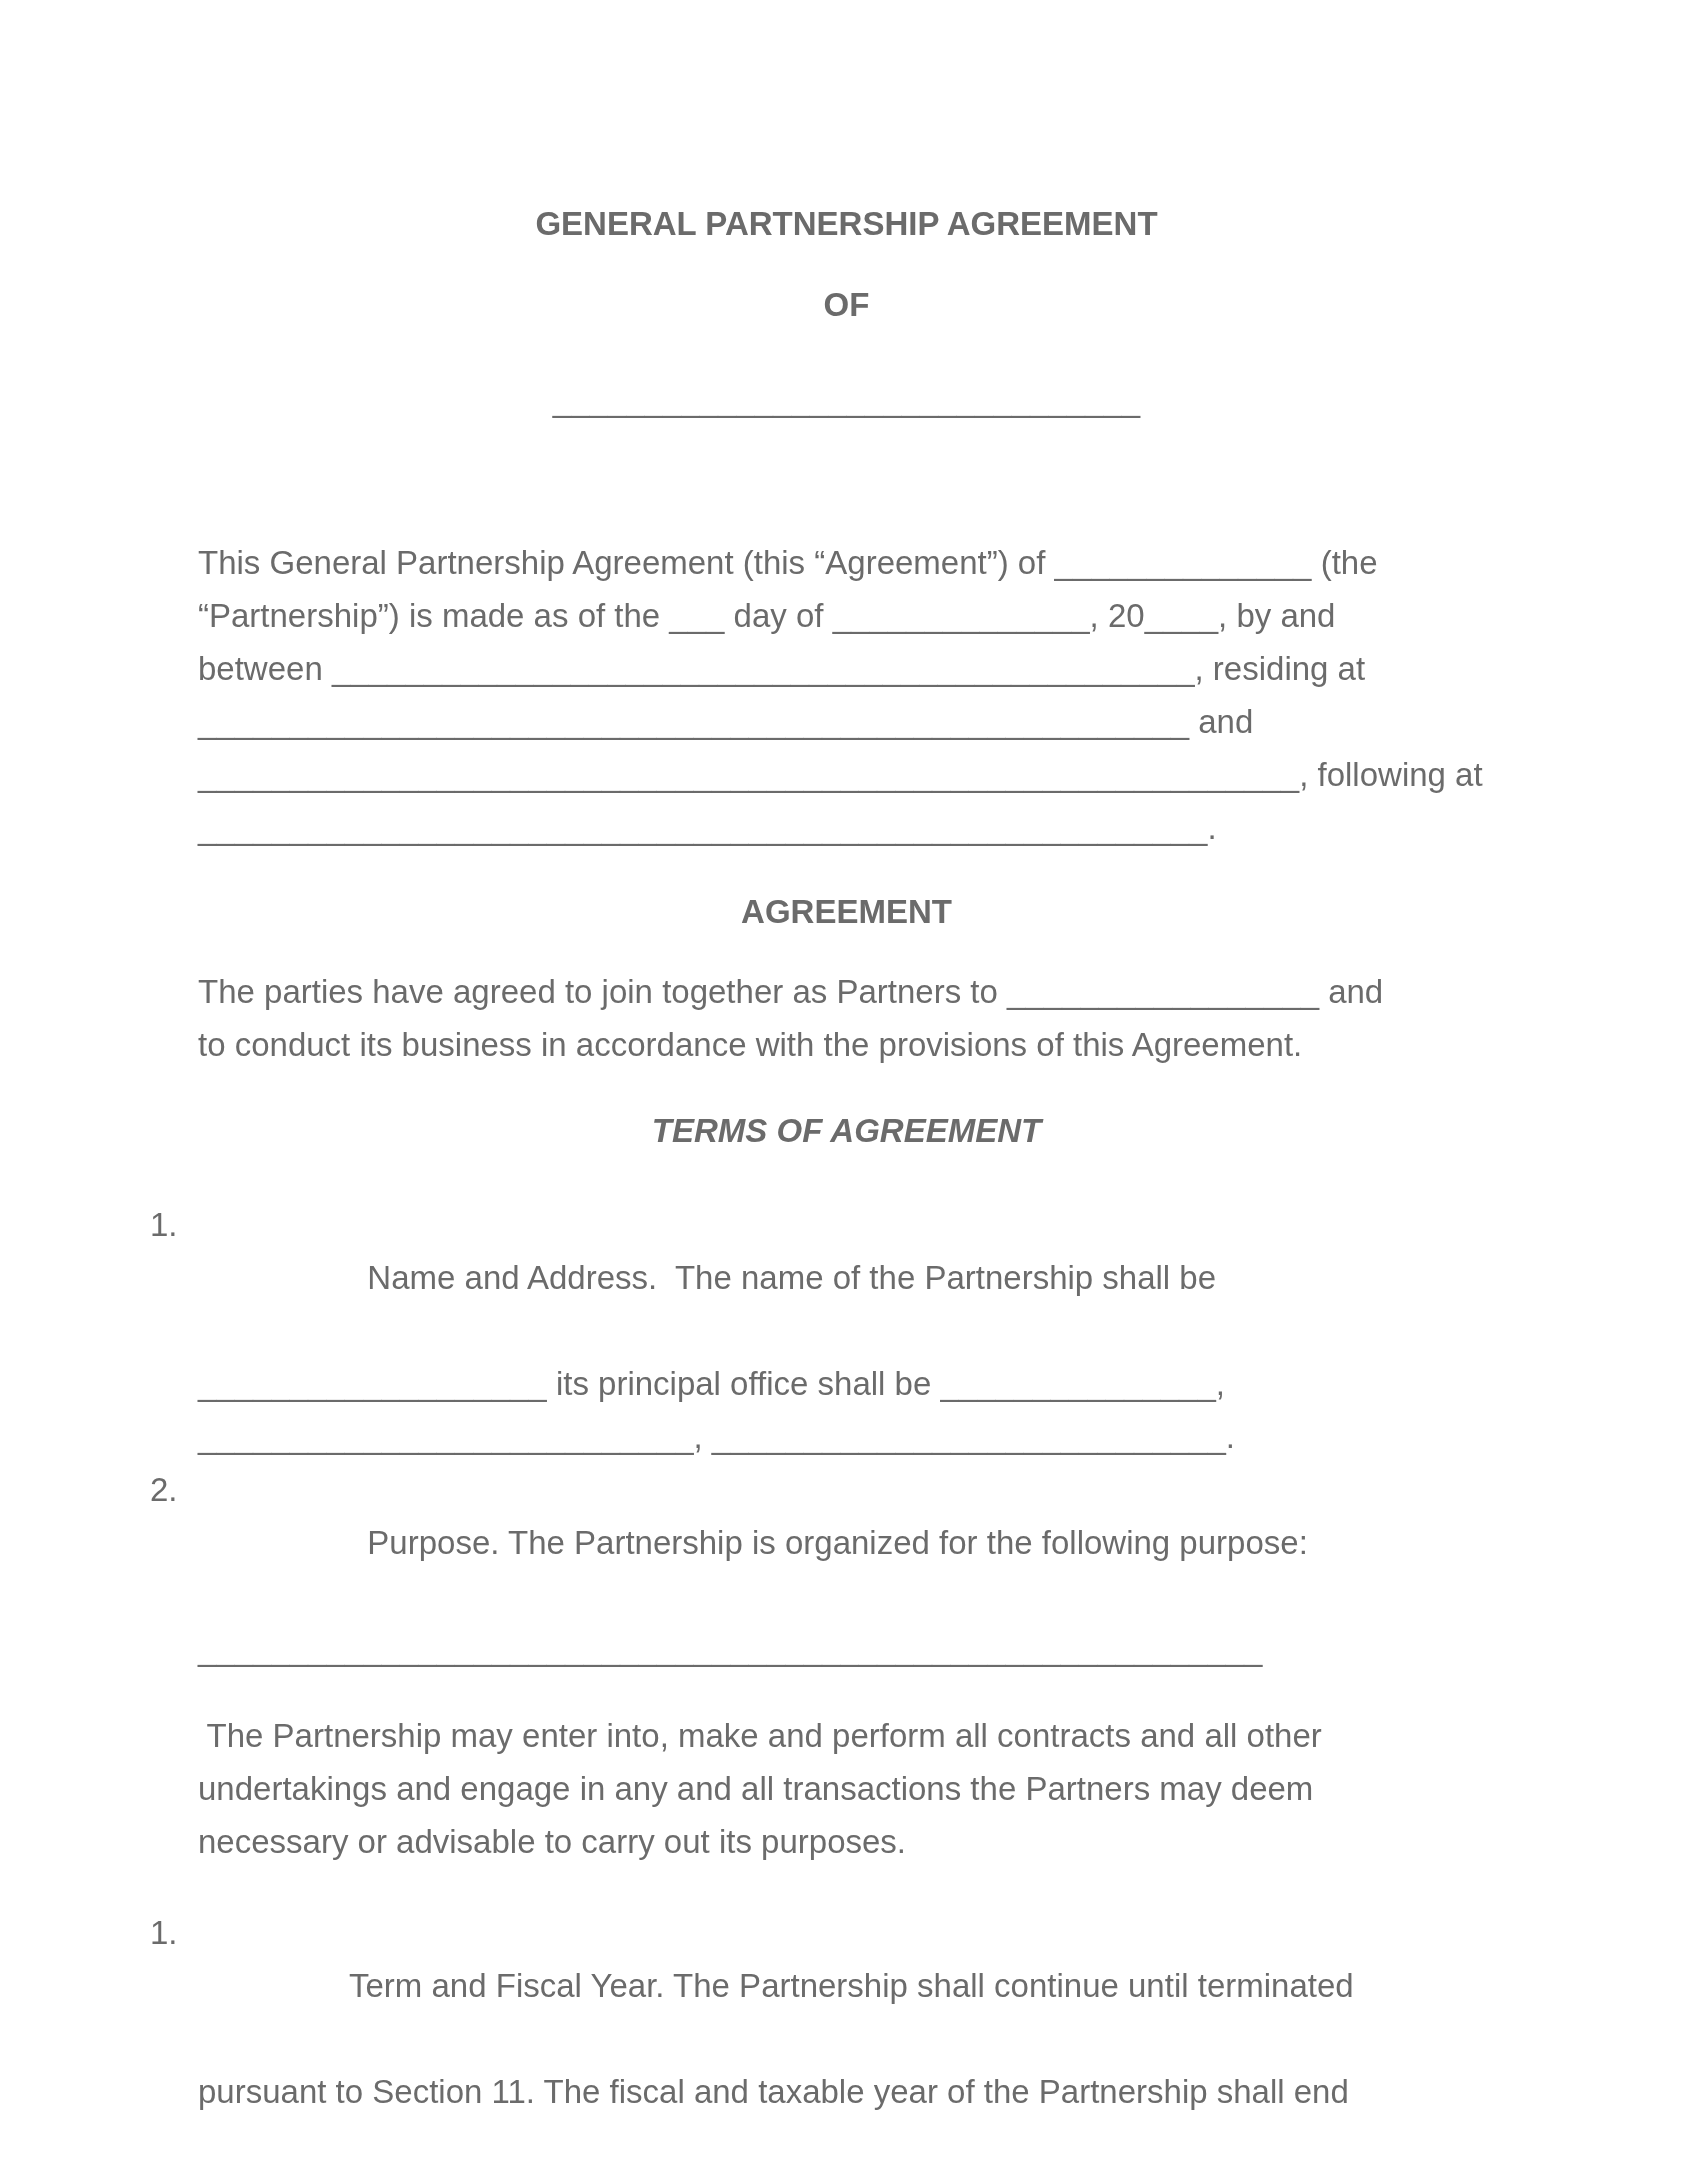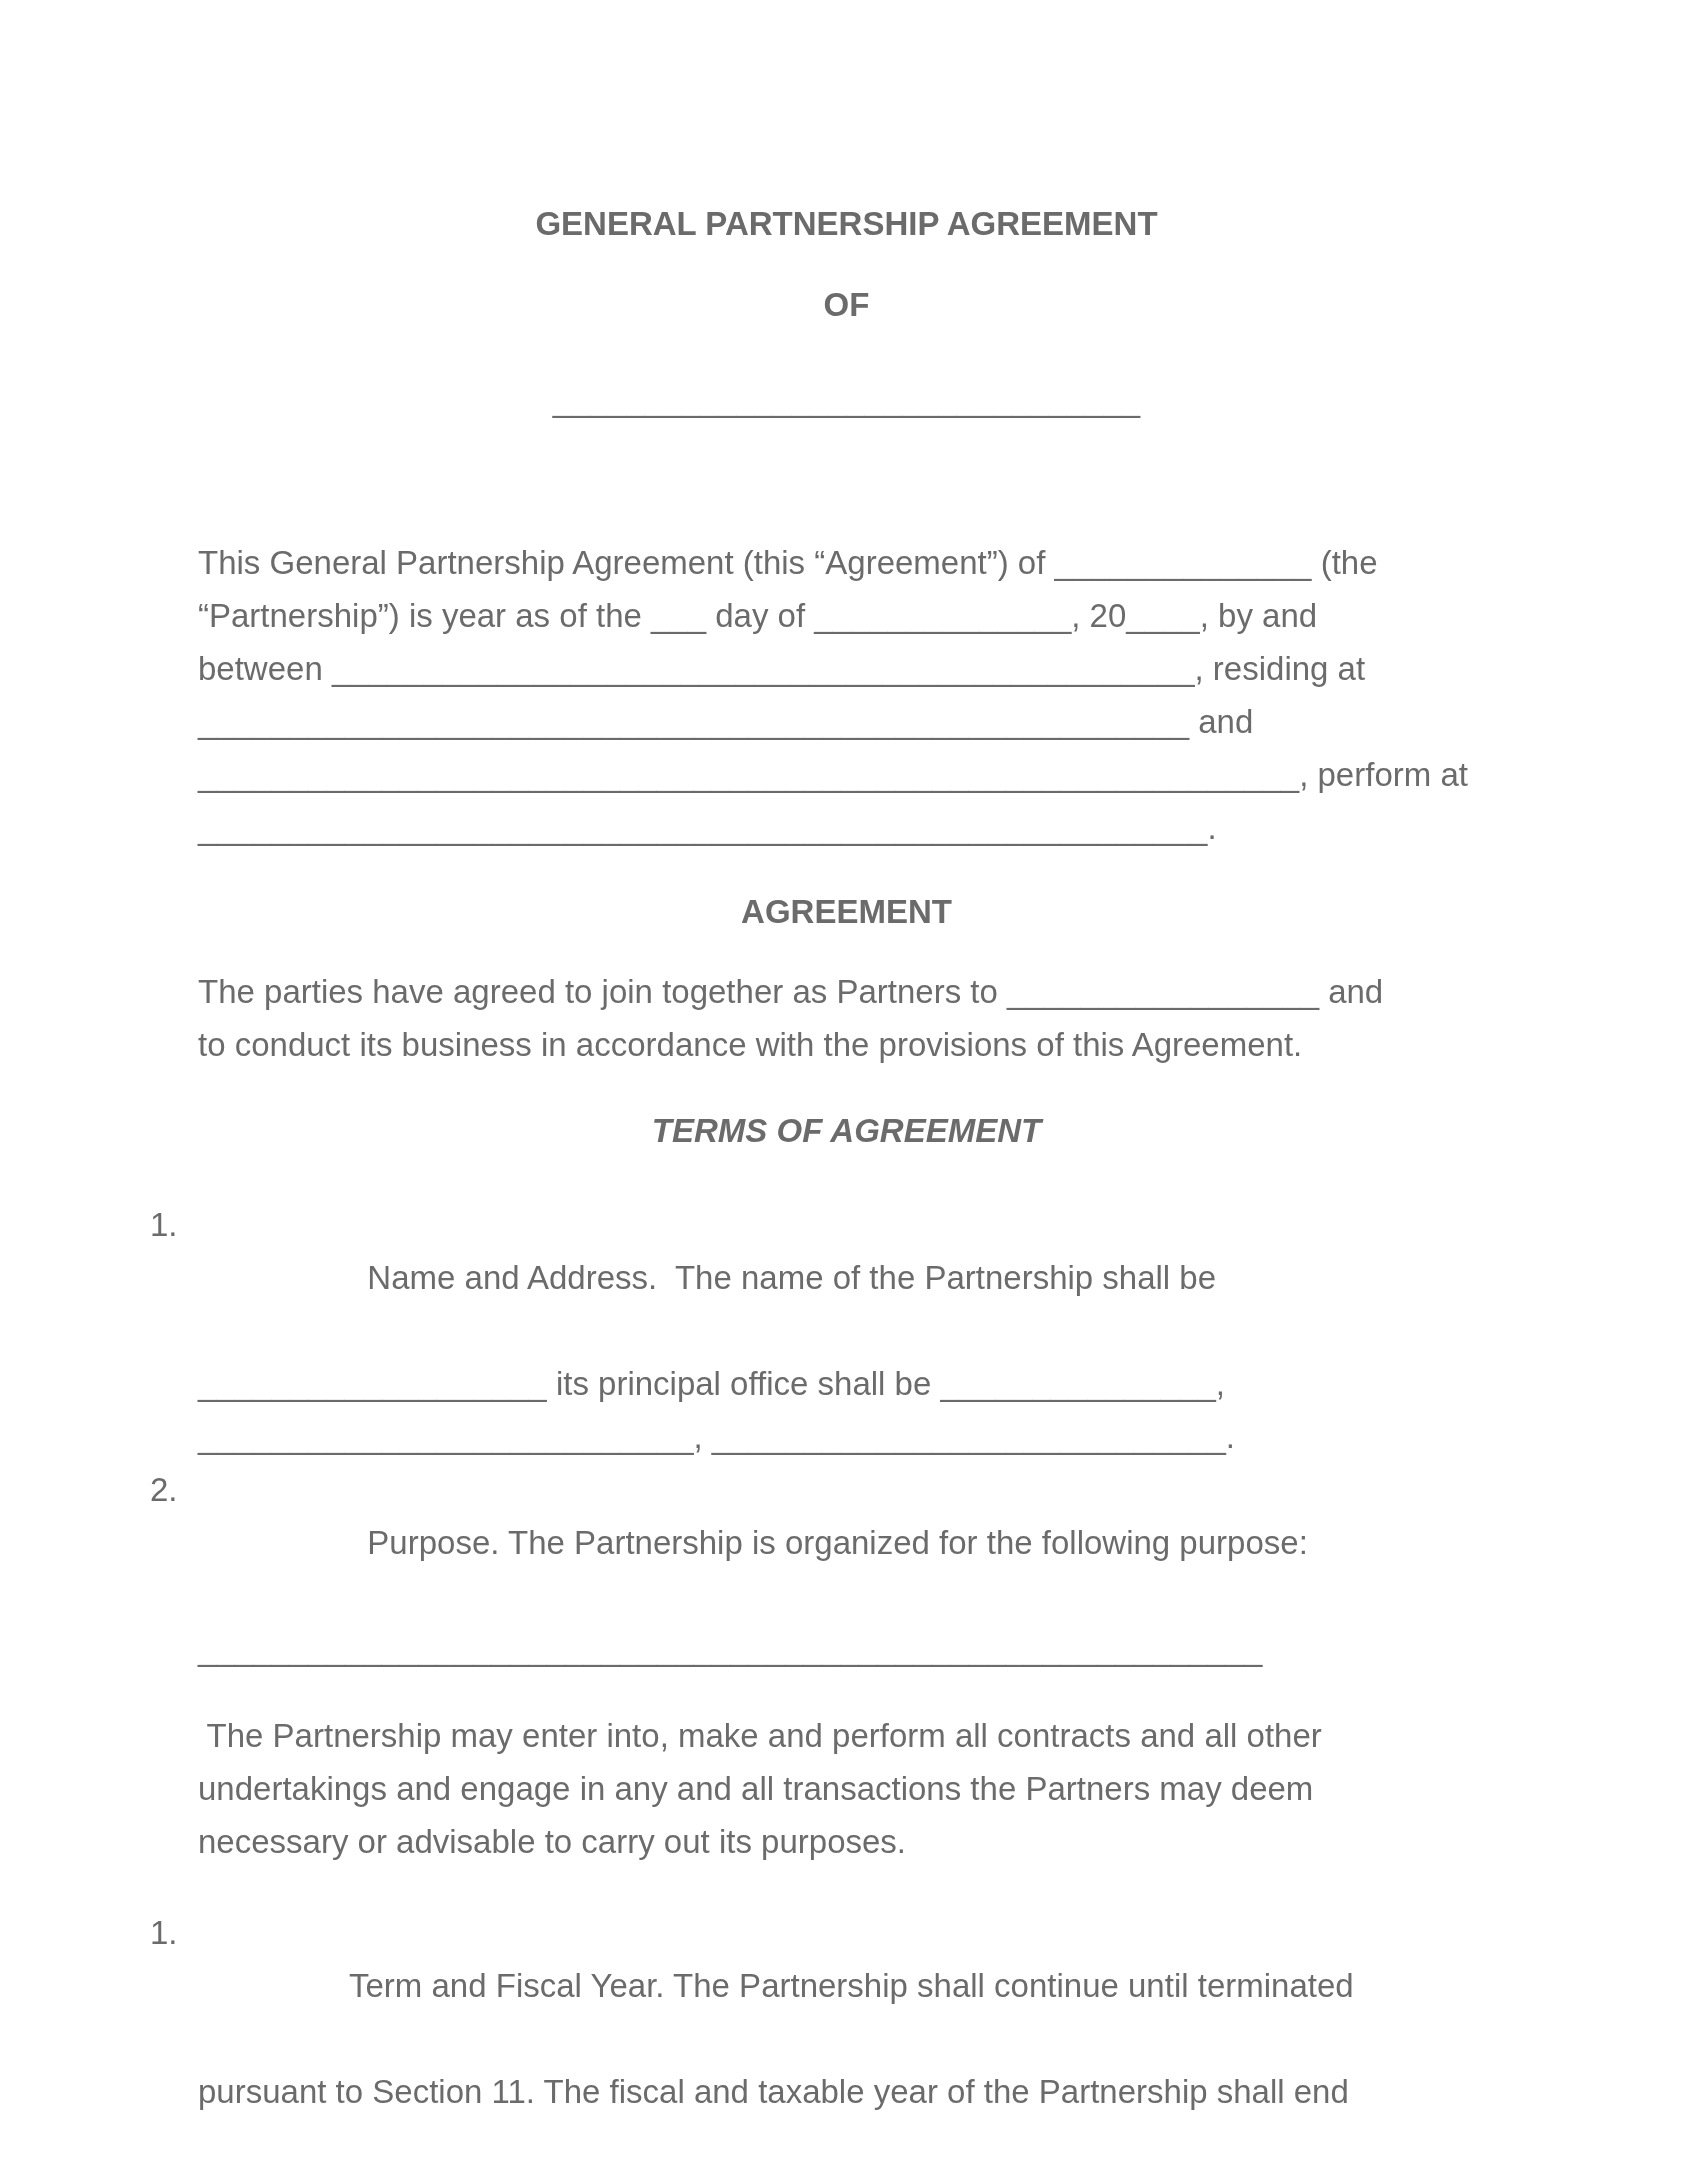--- a/index.html
+++ b/index.html
@@ -44,24 +44,24 @@
 <div class="page">
 
   <div class="heading doc-title">GENERAL PARTNERSHIP AGREEMENT</div>
 
   <div class="heading doc-of">OF</div>
 
   <div class="name-blank">________________________________</div>
 
   <div class="intro-block">
       <div class="line">This General Partnership Agreement (this “Agreement”) of ______________ (the</div>
-      <div class="line">“Partnership”) is year as of the ___ day of ______________, 20____, by and</div>
+      <div class="line">“Partnership”) is made as of the ___ day of ______________, 20____, by and</div>
       <div class="line">between _______________________________________________, residing at</div>
       <div class="line">______________________________________________________ and</div>
-      <div class="line">____________________________________________________________, perform at</div>
+      <div class="line">____________________________________________________________, following at</div>
       <div class="line">_______________________________________________________.</div>
     </div>
 
   <div class="heading recitals-heading">AGREEMENT</div>
 
   <div class="recitals-para">
       <div class="line">The parties have agreed to join together as Partners to _________________ and</div>
       <div class="line">to conduct its business in accordance with the provisions of this Agreement.</div>
     </div>
 

